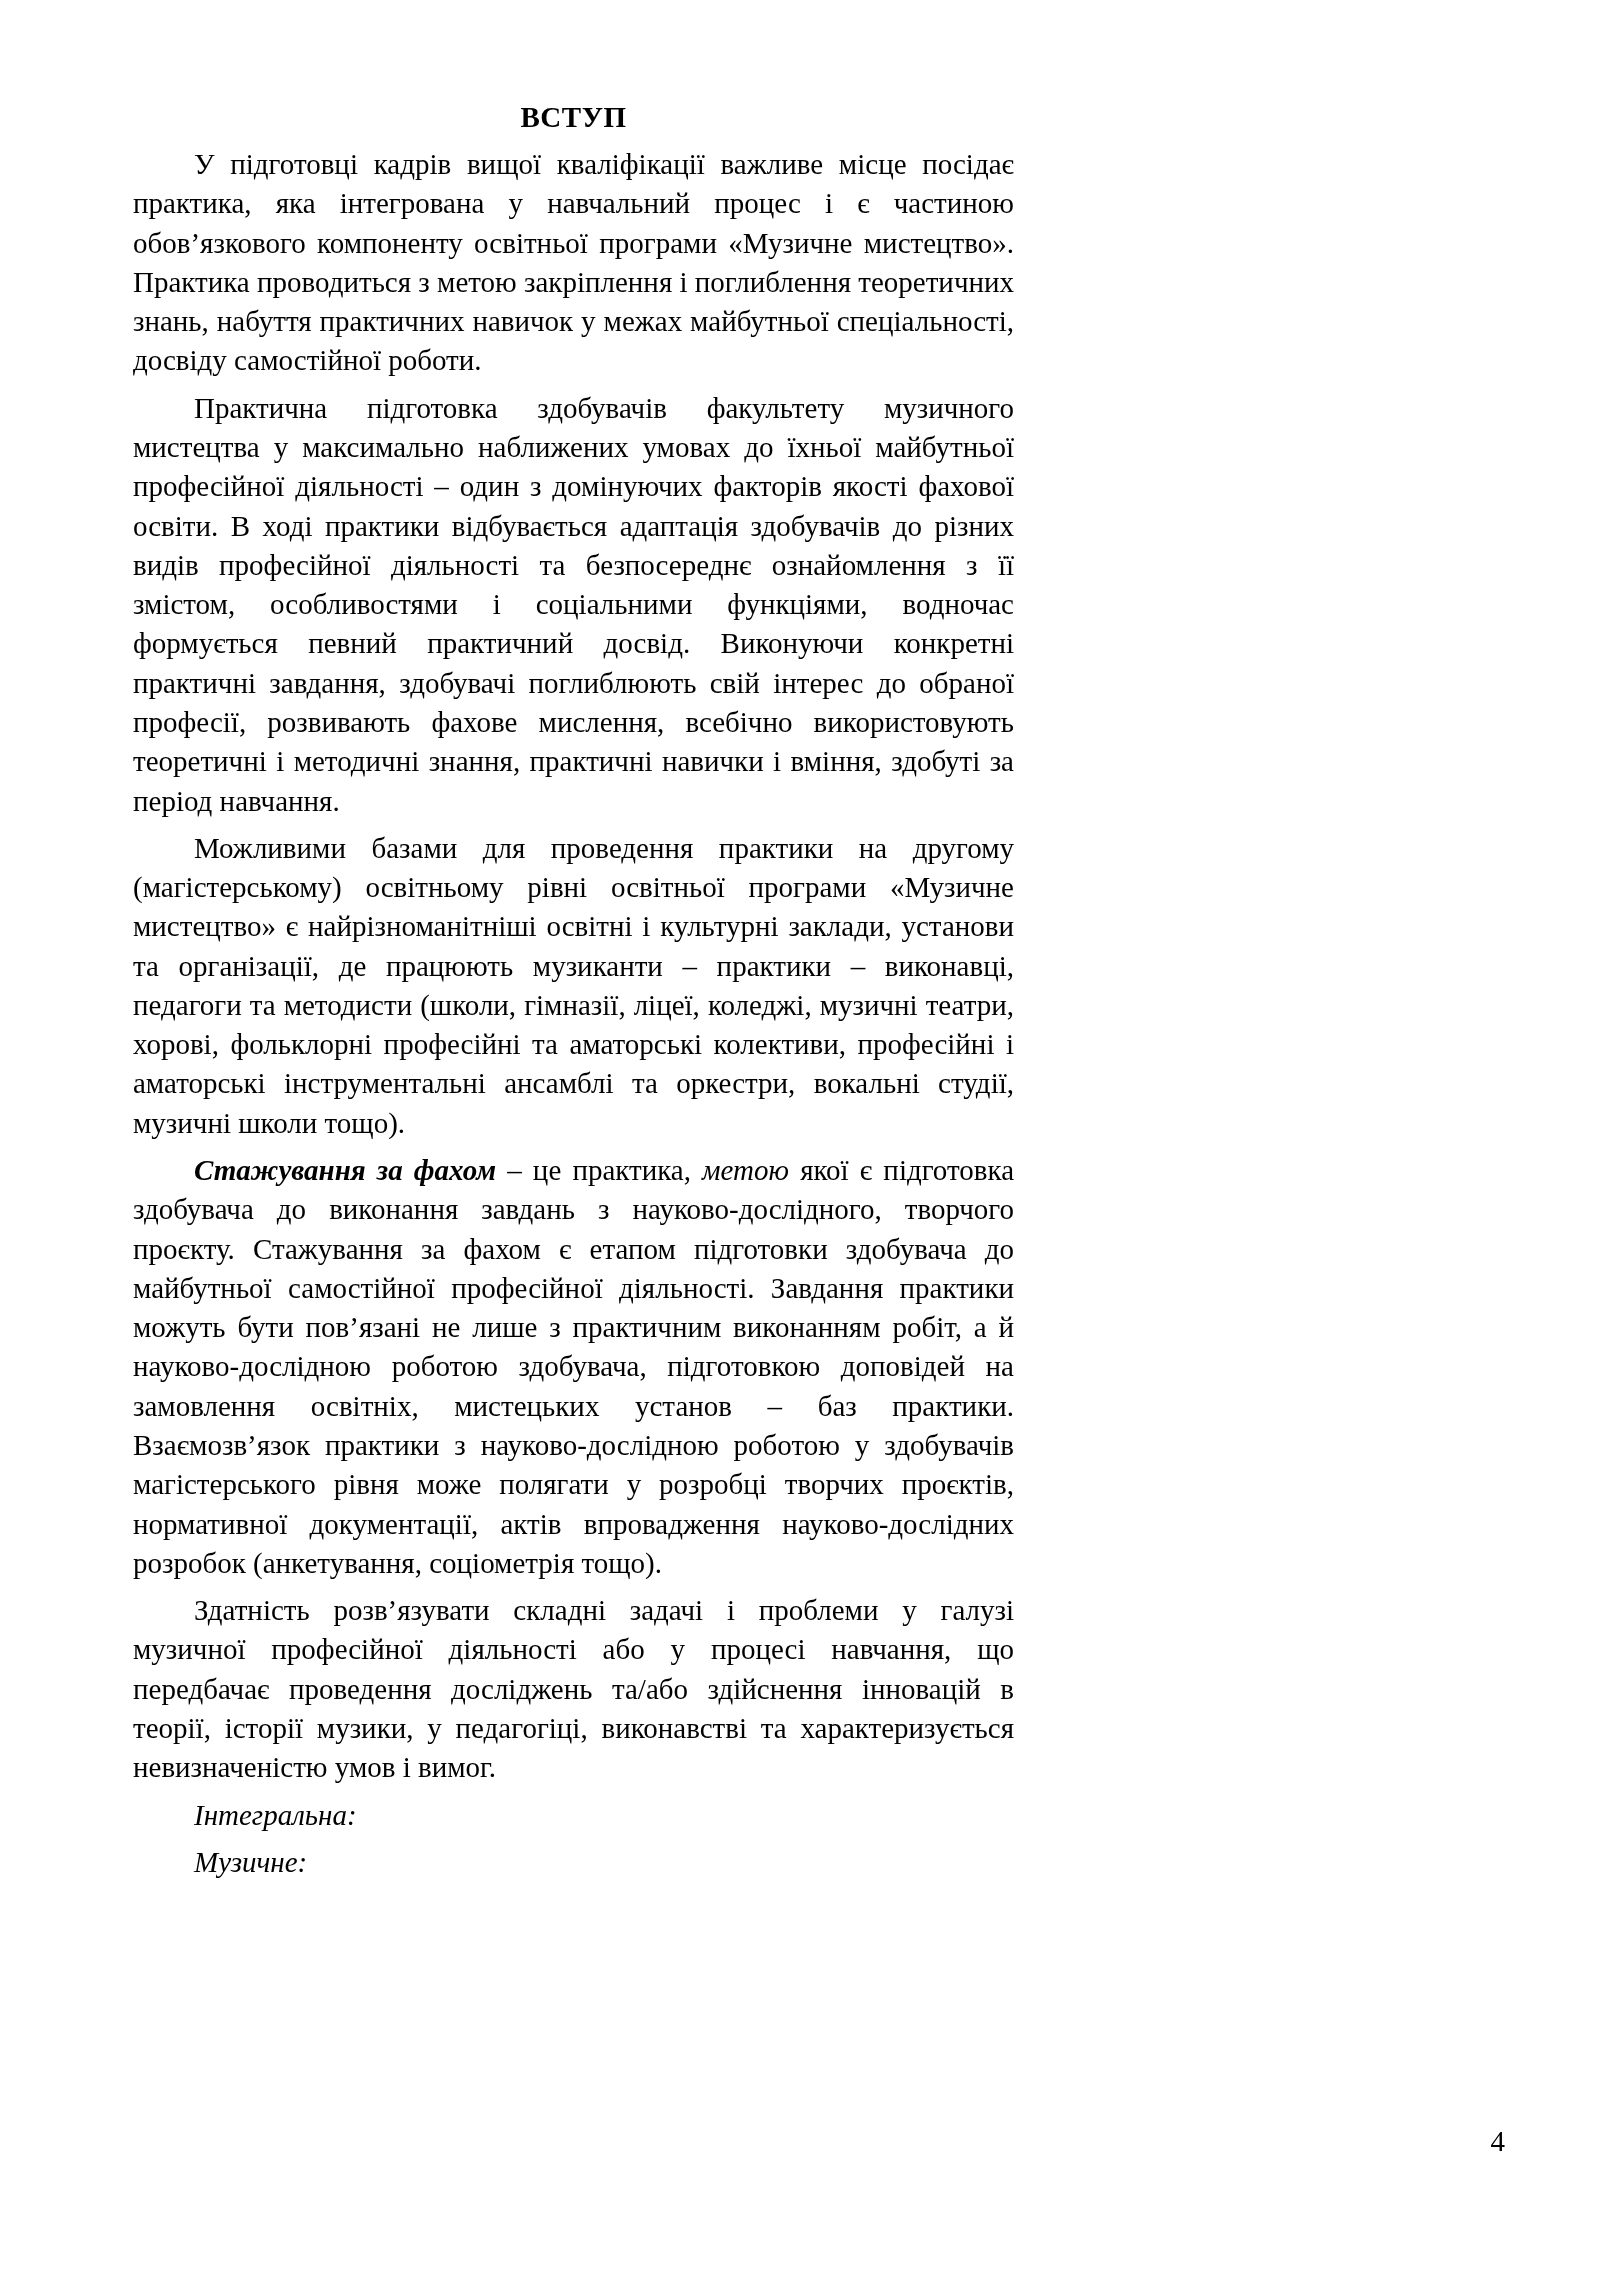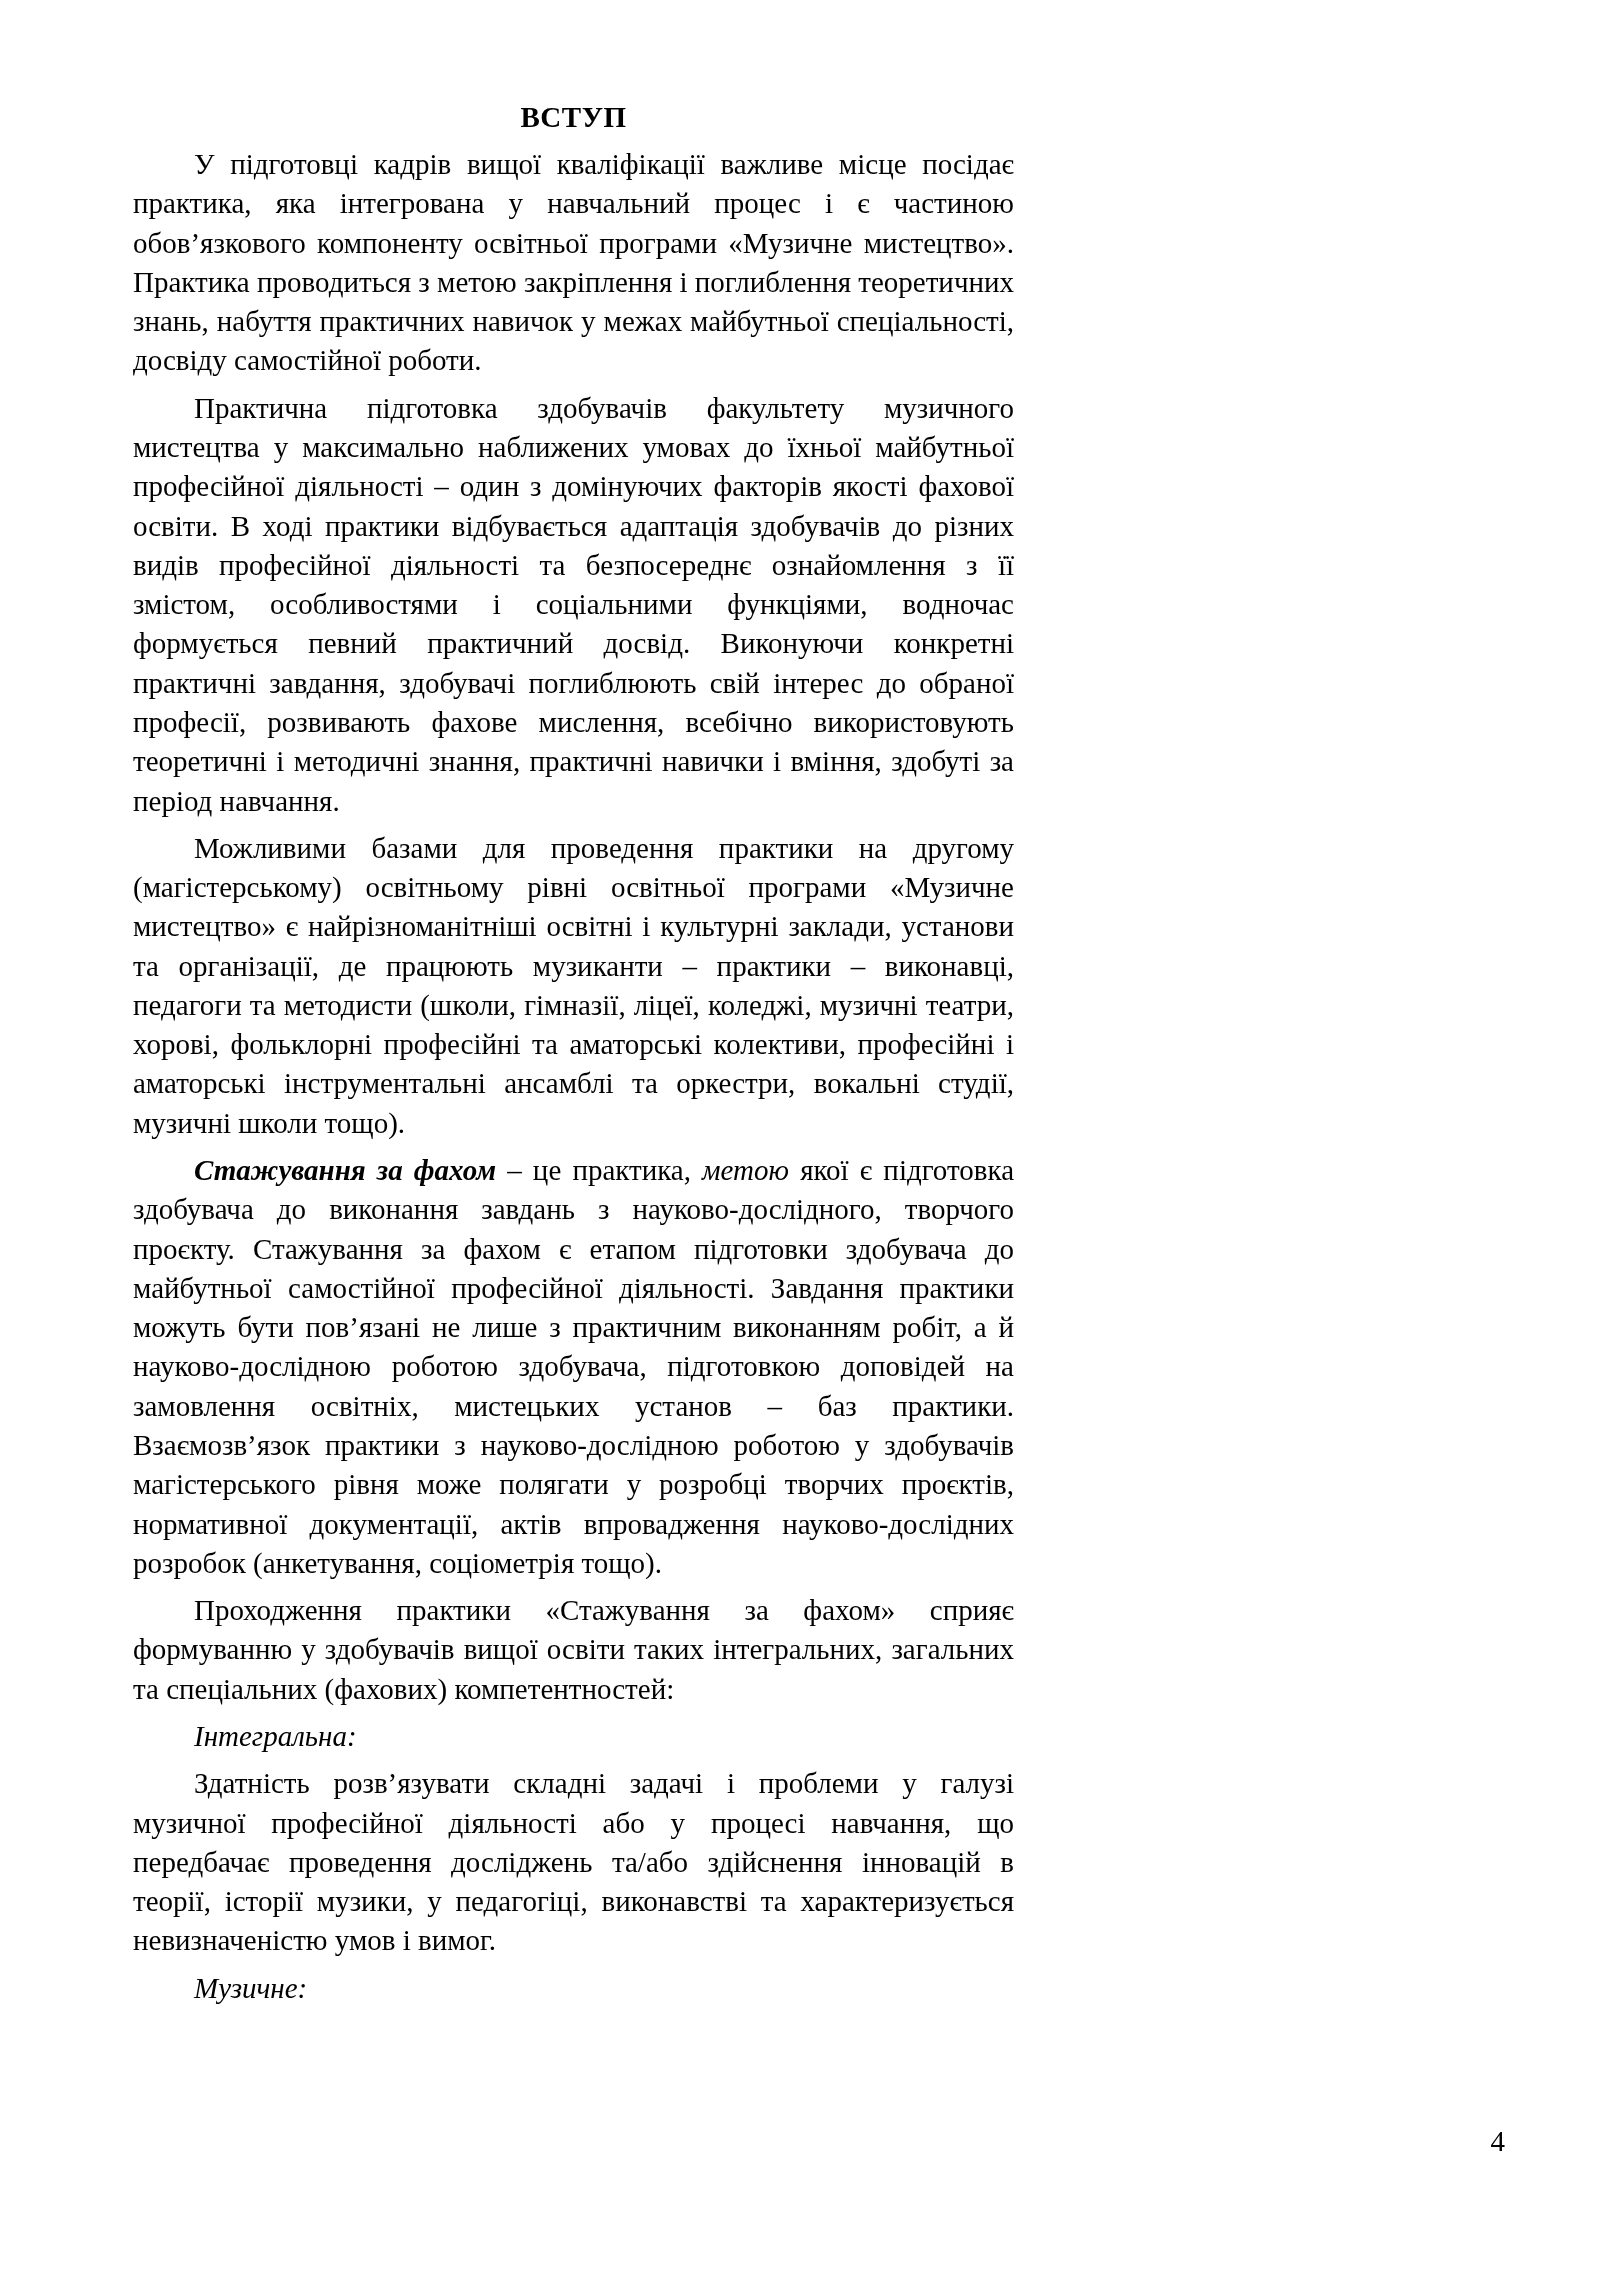--- a/index.html
+++ b/index.html
@@ -66,23 +66,22 @@
 
   <div class="content">
 
     <h1 class="doc-title">ВСТУП</h1>
 
     <div id="body-text">
         <p class="para"><span>У підготовці кадрів вищої кваліфікації важливе місце посідає практика, яка інтегрована у навчальний процес і є частиною обов’язкового компоненту освітньої програми «Музичне мистецтво». Практика проводиться з метою закріплення і поглиблення теоретичних знань, набуття практичних навичок у межах майбутньої спеціальності, досвіду самостійної роботи.</span></p>
         <p class="para"><span>Практична підготовка здобувачів факультету музичного мистецтва у максимально наближених умовах до їхньої майбутньої професійної діяльності – один з домінуючих факторів якості фахової освіти. В ході практики відбувається адаптація здобувачів до різних видів професійної діяльності та безпосереднє ознайомлення з її змістом, особливостями і соціальними функціями, водночас формується певний практичний досвід. Виконуючи конкретні практичні завдання, здобувачі поглиблюють свій інтерес до обраної професії, розвивають фахове мислення, всебічно використовують теоретичні і методичні знання, практичні навички і вміння, здобуті за період навчання.</span></p>
         <p class="para"><span>Можливими базами для проведення практики на другому (магістерському) освітньому рівні освітньої програми «Музичне мистецтво» є найрізноманітніші освітні і культурні заклади, установи та організації, де працюють музиканти – практики – виконавці, педагоги та методисти (школи, гімназії, ліцеї, коледжі, музичні театри, хорові, фольклорні професійні та аматорські колективи, професійні і аматорські інструментальні ансамблі та оркестри, вокальні студії, музичні школи тощо).</span></p>
         <p class="para"><span class="bi">Стажування за фахом</span><span> – це практика, </span><span class="it">метою</span><span> якої є підготовка здобувача до виконання завдань з науково-дослідного, творчого проєкту. Стажування за фахом є етапом підготовки здобувача до майбутньої самостійної професійної діяльності. Завдання практики можуть бути пов’язані не лише з практичним виконанням робіт, а й науково-дослідною роботою здобувача, підготовкою доповідей на замовлення освітніх, мистецьких установ – баз практики. Взаємозв’язок практики з науково-дослідною роботою у здобувачів магістерського рівня може полягати у розробці творчих проєктів, нормативної документації, актів впровадження науково-дослідних розробок (анкетування, соціометрія тощо).</span></p>
-        <p class="para"><span>Проходження практики «Стажування за фахом» сприяє формуванню у здобувачів вищої освіти таких інтегральних, загальних та спеціальних (фахових) компетентностей:</span></p>
+        <p class="para"><span>Здатність розв’язувати складні задачі і проблеми у галузі музичної професійної діяльності або у процесі навчання, що передбачає проведення досліджень та/або здійснення інновацій в теорії, історії музики, у педагогіці, виконавстві та характеризується невизначеністю умов і вимог.</span></p>
         <p class="para"><span class="it">Інтегральна:</span></p>
-        <p class="para"><span>Здатність розв’язувати складні задачі і проблеми у галузі музичної професійної діяльності або у процесі навчання, що передбачає проведення досліджень та/або здійснення інновацій в теорії, історії музики, у педагогіці, виконавстві та характеризується невизначеністю умов і вимог.</span></p>
         <p class="para"><span class="it">Музичне:</span></p>
       </div>
 
   </div>
 
   <div class="page-number">4</div>
 
 </div>
 
 

